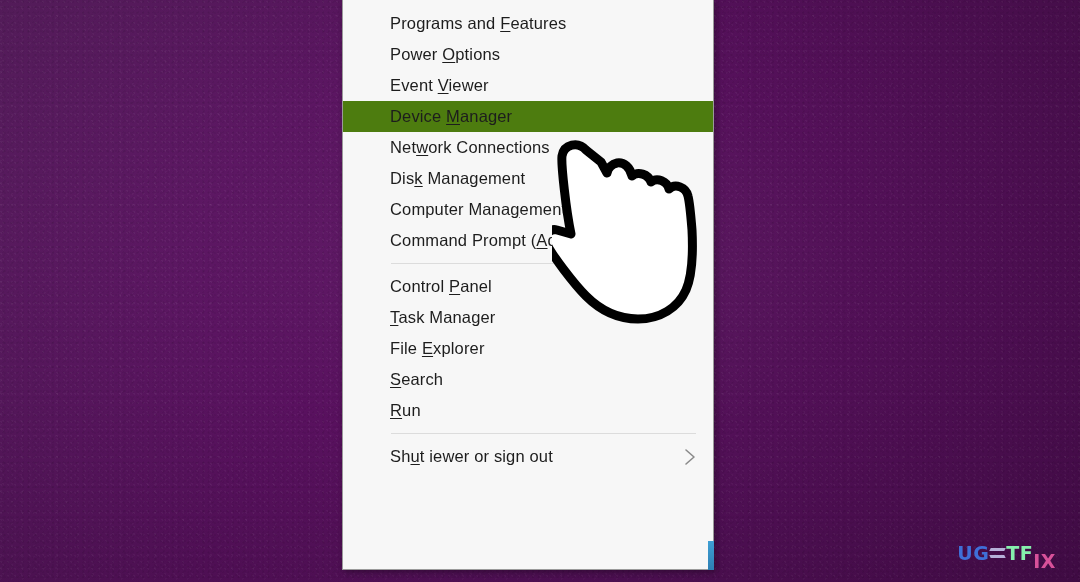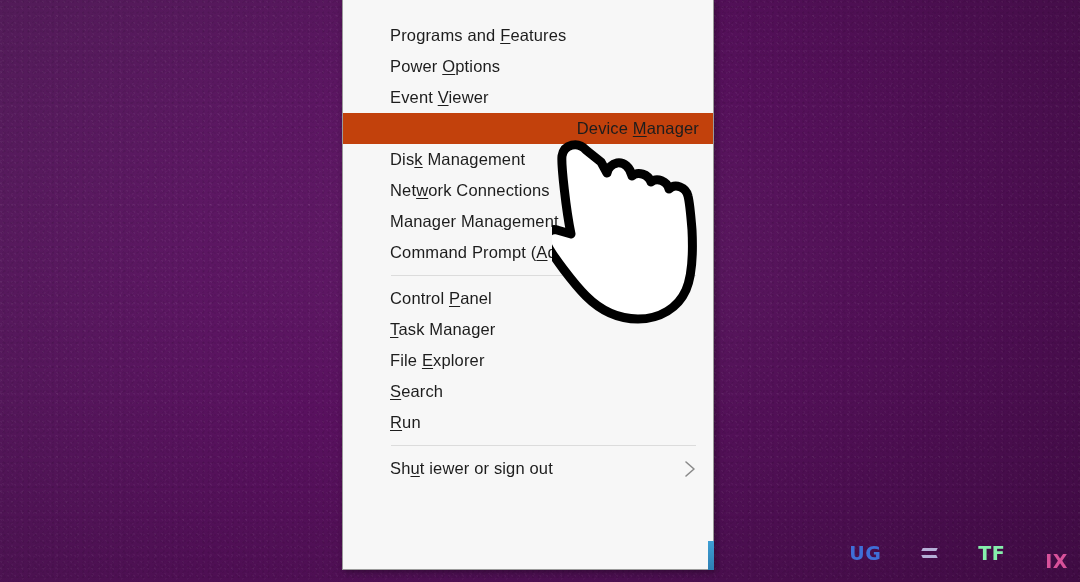--- a/index.html
+++ b/index.html
@@ -60,22 +60,21 @@
     line-height: 31px;
     padding-left: 47px;
     padding-right: 14px;
     font-size: 16.5px;
     color: #1d1d1d;
     white-space: nowrap;
     cursor: default;
     letter-spacing: 0.15px;
   }
   .menu-item.highlighted {
-    background: #c2410c;
-    text-align: right;
+    background: #4d7c0f;
   }
   .menu-item .accel {
     text-decoration: underline;
     text-underline-offset: 2px;
   }
 
   .submenu-arrow {
     position: absolute;
     right: 16px;
     top: 0;
@@ -85,21 +84,21 @@
     color: #8a8a8a;
   }
 
   .menu-separator {
     height: 1px;
     background: #dcdcdc;
     margin: 7px 17px 7px 48px;
   }
 
   
-  #group-1 { padding-top: 21px; }
+  #group-1 { padding-top: 9px; }
 
   
   #taskbar-accent {
     position: absolute;
     left: 708px;
     top: 541px;
     width: 6px;
     height: 29px;
     background: linear-gradient(180deg, #3f9fd4 0%, #2d7fb4 100%);
     z-index: 11;
@@ -113,30 +112,29 @@
     width: 152px;
     height: 190px;
     z-index: 20;
     pointer-events: none;
   }
   #hand-cursor svg { display: block; width: 100%; height: 100%; }
 
   
   #watermark {
     position: absolute;
-    right: 12px;
+    right: 24px;
     bottom: 10px;
     z-index: 30;
     font-size: 19px;
     font-weight: bold;
     letter-spacing: 0.5px;
     font-family: "DejaVu Sans", sans-serif;
     display: flex;
     align-items: center;
-    gap: 40px;
   }
   .wm-a { color: #3f6fd8; }
   .wm-glyph {
     display: inline-block;
     width: 15px;
     height: 16px;
     position: relative;
     margin: 0 1px;
   }
   .wm-glyph::before,
@@ -160,23 +158,23 @@
 
 <div id="taskbar-accent"></div>
 
 <div id="winx-menu">
 
   <div class="menu-group" id="group-1">
       <div class="menu-item"><span>Programs and </span><span class="accel">F</span><span>eatures</span></div>
       <div class="menu-item"><span>Power </span><span class="accel">O</span><span>ptions</span></div>
       <div class="menu-item"><span>Event </span><span class="accel">V</span><span>iewer</span></div>
       <div class="menu-item highlighted"><span>Device </span><span class="accel">M</span><span>anager</span></div>
+      <div class="menu-item"><span>Net</span><span class="accel">w</span><span>ork Connections</span></div>
       <div class="menu-item"><span>Dis</span><span class="accel">k</span><span> Management</span></div>
-      <div class="menu-item"><span>Net</span><span class="accel">w</span><span>ork Connections</span></div>
-      <div class="menu-item"><span>Manager Mana</span><span class="accel">g</span><span>ement</span></div>
+      <div class="menu-item"><span>Computer Mana</span><span class="accel">g</span><span>ement</span></div>
       <div class="menu-item"><span>Command Prompt (</span><span class="accel">A</span><span>dmin)</span></div>
     </div>
 
   <div class="menu-separator"></div>
 
   <div class="menu-group" id="group-2">
       <div class="menu-item"><span>Control </span><span class="accel">P</span><span>anel</span></div>
       <div class="menu-item"><span></span><span class="accel">T</span><span>ask Manager</span></div>
       <div class="menu-item"><span>File </span><span class="accel">E</span><span>xplorer</span></div>
       <div class="menu-item"><span></span><span class="accel">S</span><span>earch</span></div>

